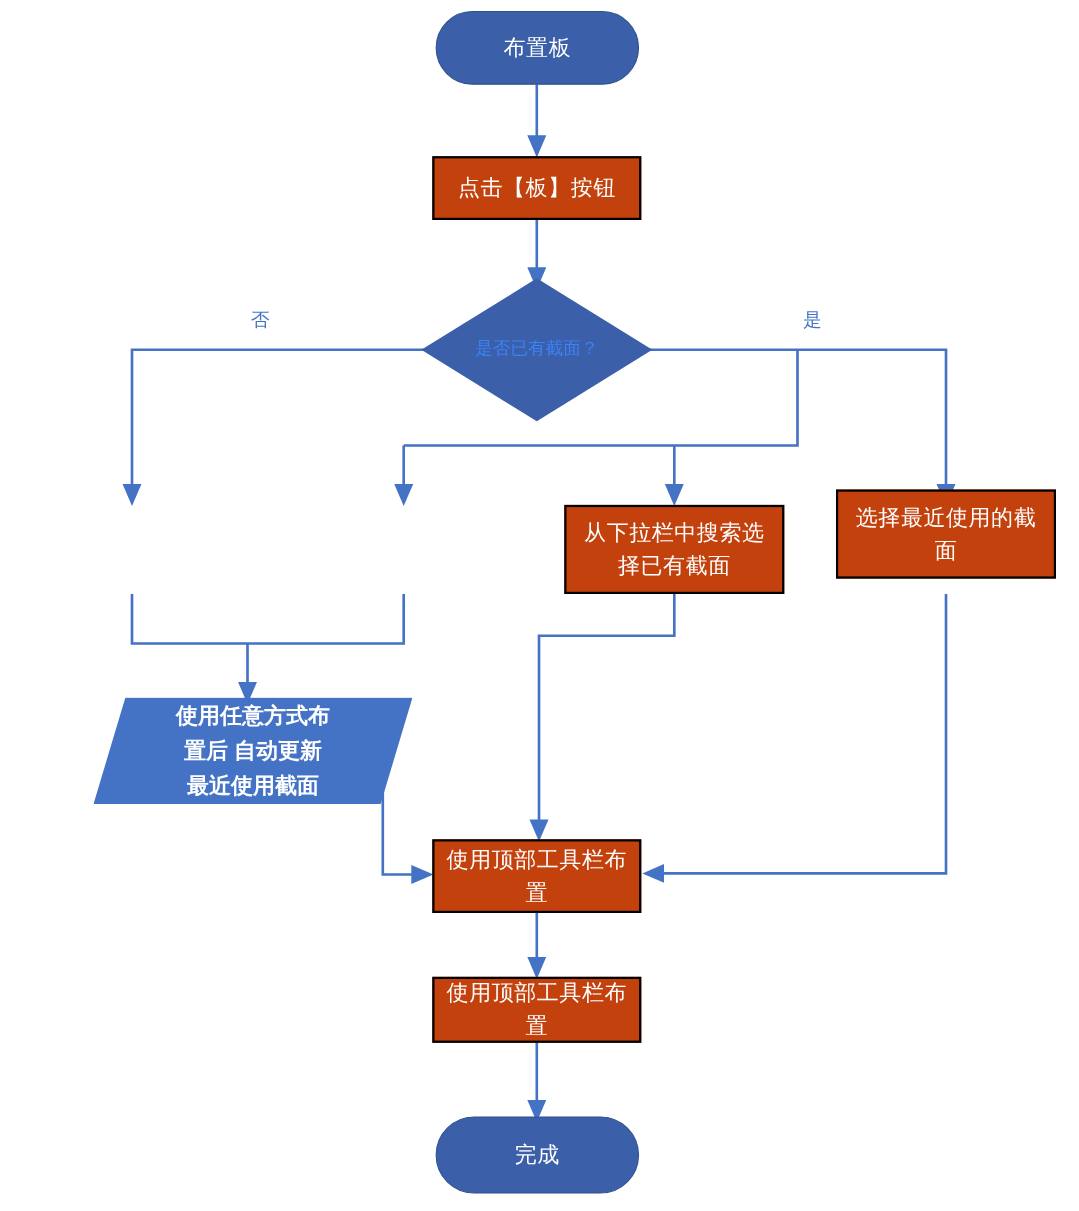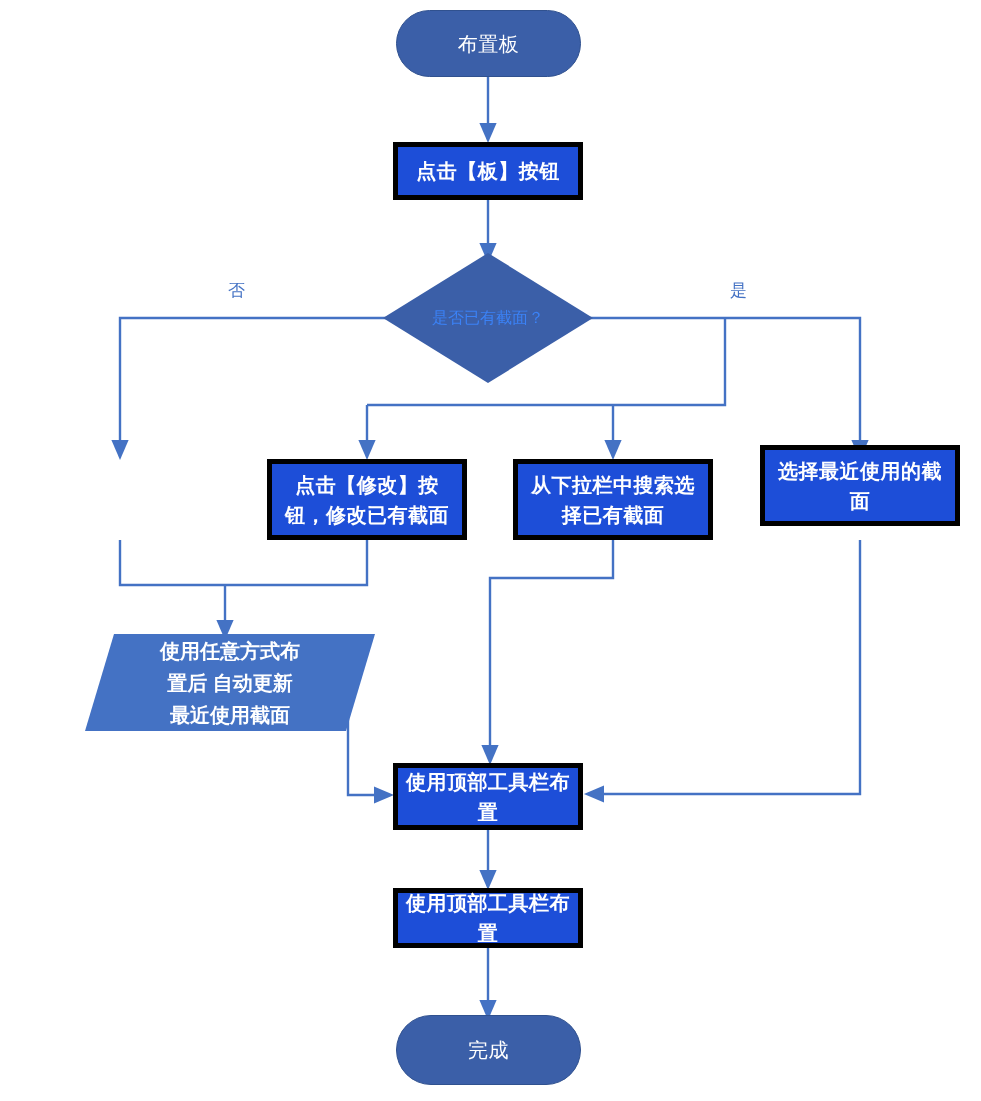--- a/index.html
+++ b/index.html
@@ -35,33 +35,32 @@
     text-align: center;
     color: #ffffff;
     font-size: 20px;
     line-height: 30px;
     letter-spacing: 0.5px;
     z-index: 5;
   }
   .node .txt {
     display: block;
     width: 100%;
-    padding: 0 0;
+    padding: 0 10px;
     box-sizing: border-box;
     white-space: pre-line;
   }
   .terminal {
     background: #3B5FA8;
     border: 1px solid #30518F;
     border-radius: 60px;
   }
   .process {
-    background: #1d4ed8;
-    border: 5px solid #000000;
-    font-weight: bold;
+    background: #c2410c;
+    border: 2px solid #000000;
   }
   .decision-wrap {
     position: absolute;
     z-index: 5;
   }
   .decision-shape {
     position: absolute;
     left: 0;
     top: 0;
     width: 100%;
@@ -172,24 +171,20 @@
   <div class="decision-wrap" style="left:383px; top:253px; width:210px; height:130px;">
     <div class="decision-shape"></div>
     <div class="decision-label">是否已有截面？</div>
   </div>
 
   <div class="edge-label" style="left:228px; top:281px;">否</div>
 
   <div class="edge-label" style="left:730px; top:281px;">是</div>
 
 
-  <div class="node process" style="left:267px; top:459px; width:200px; height:81px;">
-    <span class="txt">点击【修改】按
-钮，修改已有截面</span>
-  </div>
 
   <div class="node process" style="left:513px; top:459px; width:200px; height:81px;">
     <span class="txt">从下拉栏中搜索选
 择已有截面</span>
   </div>
 
   <div class="node process" style="left:760px; top:445px; width:200px; height:81px;">
     <span class="txt">选择最近使用的截
 面</span>
   </div>

